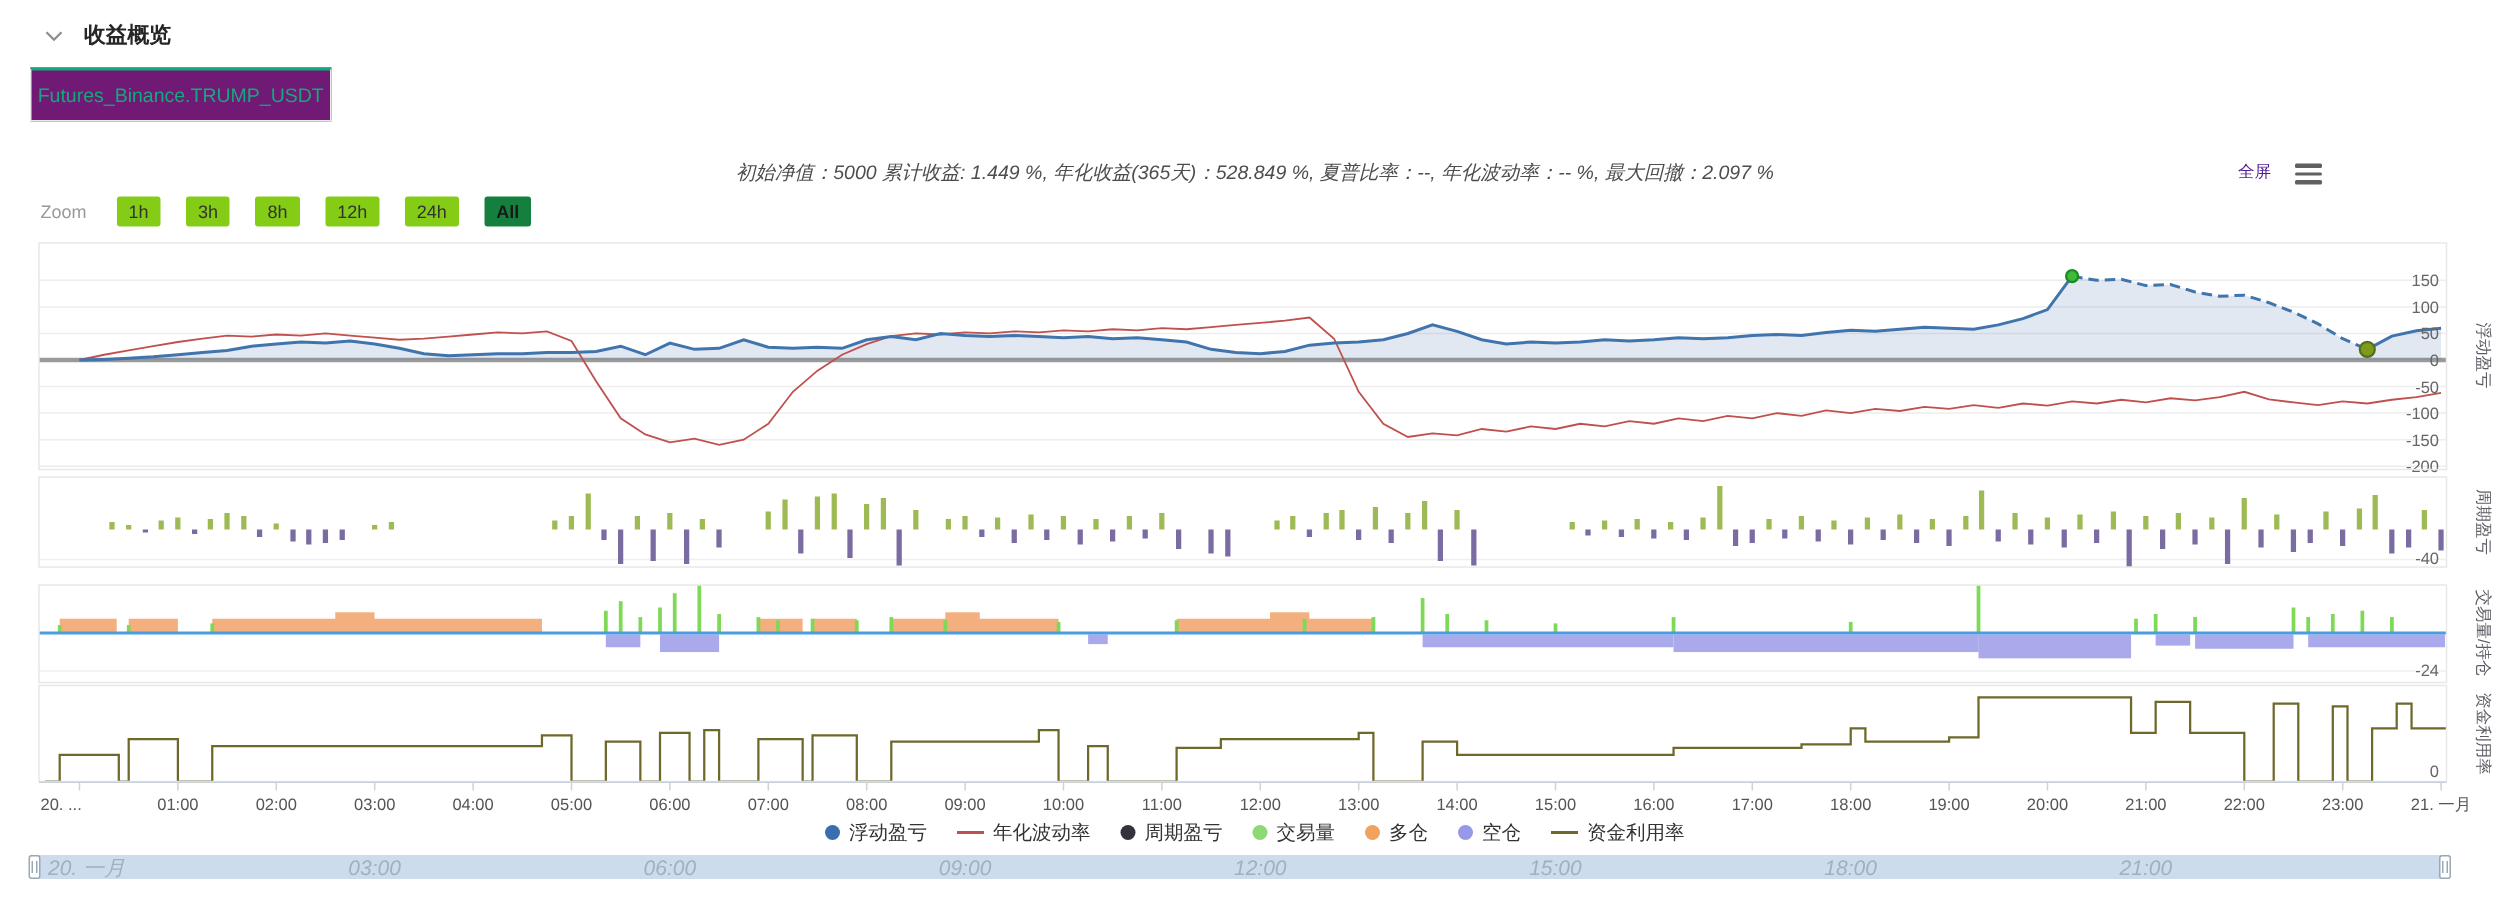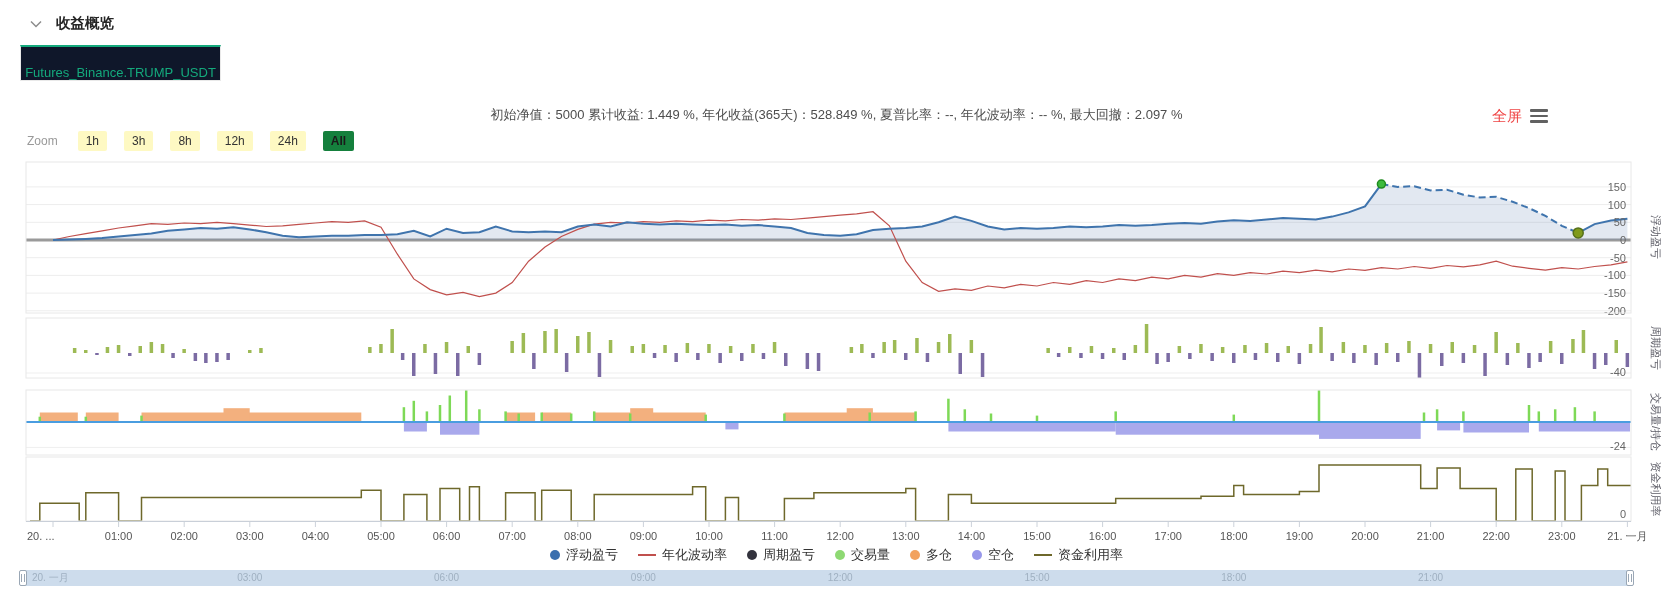--- a/index.html
+++ b/index.html
@@ -1,39 +1,39 @@
 <!DOCTYPE html>
 <html><head>
 <meta charset="utf-8">
 <style>
   html,body{margin:0;padding:0;background:#fff;}
   #app{position:relative;width:1673px;height:604px;background:#fff;overflow:hidden;
        font-family:"Liberation Sans","DejaVu Sans",sans-serif;border-bottom:1px solid #84cc16;}
   .hdr{position:absolute;top:14px;left:30px;display:flex;align-items:center;gap:14px;}
   .hdr-title{font-size:14.5px;font-weight:bold;color:#262626;}
-  .tab{position:absolute;left:20px;top:45px;width:199px;height:33px;background:#0f172a;
+  .tab{position:absolute;left:20px;top:45px;width:199px;height:33px;background:#701a75;
        border:1px solid #e9e9e9;border-top:2px solid #14a97c;color:#14a97c;font-size:13px;
-       display:flex;align-items:flex-end;justify-content:center;cursor:pointer;}
-  .stats{position:absolute;top:106px;left:0;width:100%;text-align:center;font-size:13px;color:#4d4d4d;}
-  .fullscreen{position:absolute;left:1492px;top:107px;font-size:15px;color:#ef4444;cursor:pointer;}
+       display:flex;align-items:center;justify-content:center;cursor:pointer;}
+  .stats{position:absolute;top:106px;left:0;width:100%;text-align:center;font-size:13px;color:#4d4d4d;font-style:italic;}
+  .fullscreen{position:absolute;left:1492px;top:107px;font-size:11px;color:#4c1d95;cursor:pointer;}
   .burger{position:absolute;left:1530px;top:109px;width:18px;cursor:pointer;}
   .burger span{display:block;height:2.5px;background:#616161;margin-bottom:3px;border-radius:1px;}
   .zoomrow{position:absolute;top:131px;left:27px;display:flex;align-items:center;gap:17px;}
   .zoomlabel{font-size:12px;color:#999;margin-right:3px;}
-  .zbtn{font-size:12px;color:#333;background:#fef9c3;border:none;border-radius:2px;
+  .zbtn{font-size:12px;color:#333;background:#84cc16;border:none;border-radius:2px;
         padding:3px 8px;cursor:pointer;font-family:inherit;}
   .zbtn.sel{background:#15803d;font-weight:bold;color:#1a1a1a;}
   #chart-svg{position:absolute;left:0;top:150px;}
   .legend{position:absolute;top:546px;left:0;width:100%;display:flex;justify-content:center;
           align-items:center;gap:20px;}
   .litem{display:flex;align-items:center;gap:6px;font-size:13px;color:#333;cursor:pointer;}
   .ldot{width:10px;height:10px;border-radius:50%;}
   .lline{width:18px;height:2px;}
   .nav{position:absolute;left:20px;top:570px;width:1613px;height:16px;background:#cddcec;}
-  .navlab{position:absolute;top:0;font-size:10px;line-height:16px;color:#9fb0c1;white-space:nowrap;}
+  .navlab{position:absolute;top:0;font-size:14px;line-height:16px;color:#9fb0c1;white-space:nowrap;font-style:italic;}
   .navhandle{position:absolute;top:0;width:8px;height:16px;background:#fff;border:1px solid #9aa7b5;
              border-radius:2px;box-sizing:border-box;cursor:ew-resize;display:flex;gap:2px;
              align-items:center;justify-content:center;}
   .navhandle i{display:block;width:1px;height:8px;background:#9aa7b5;}
 </style>
 </head>
 <body>
 
 <div id="app">
 

